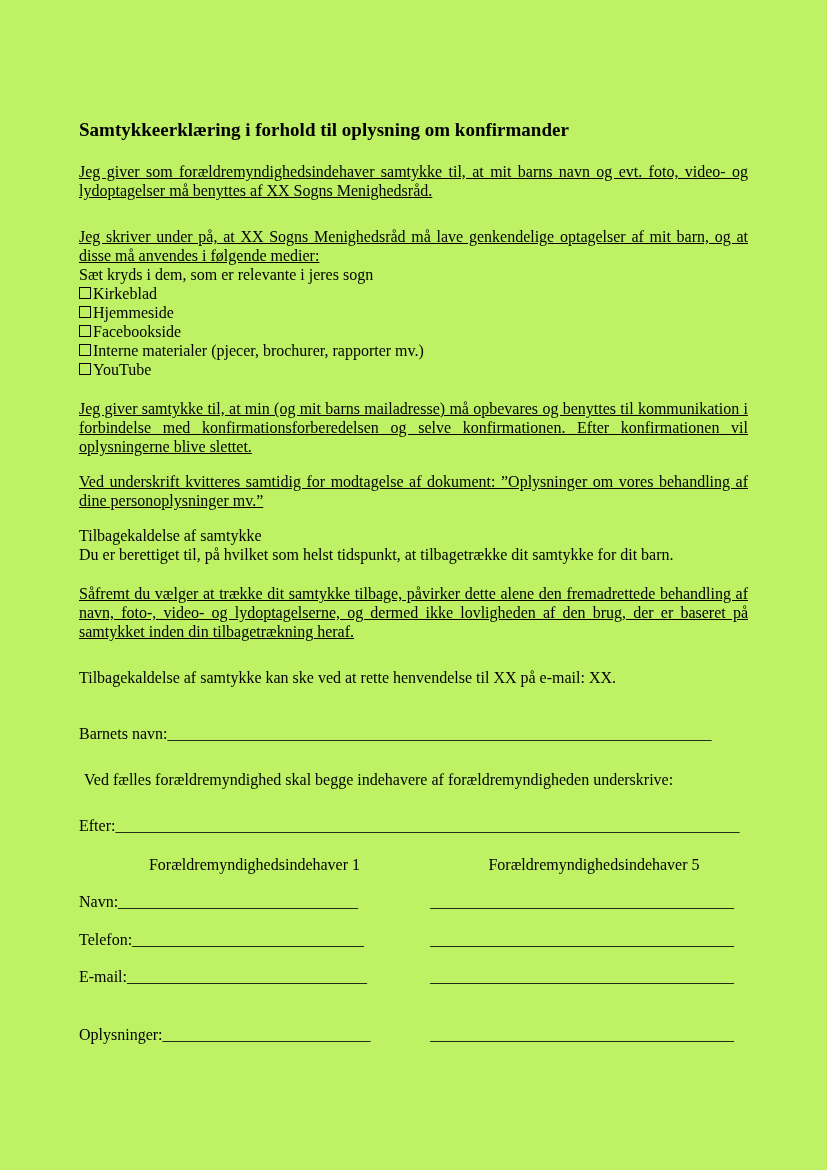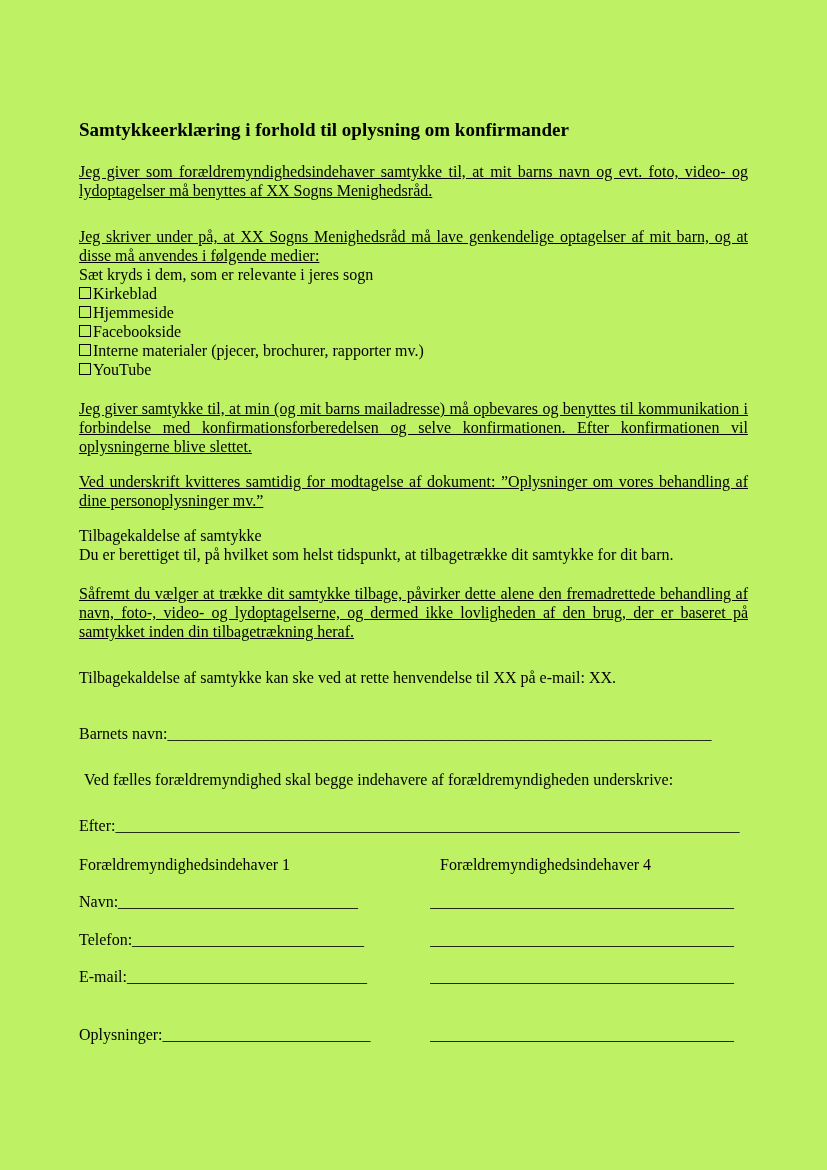--- a/index.html
+++ b/index.html
@@ -45,21 +45,21 @@
     margin-right: 2px;
     vertical-align: baseline;
   }
   .indent-sp { padding-left: 5px; }
   .lines { white-space: nowrap; overflow: hidden; }
   .two-col {
     display: grid;
     grid-template-columns: 351px 1fr;
   }
   .col2-head { padding-left: 10px; }
-  .nowrap { white-space: nowrap; }
+  .nowrap { white-space: nowrap; text-align: center; }
 </style>
 </head>
 <body>
 
 <div class="page">
 
   <h1 class="title">Samtykkeerklæring i forhold til oplysning om konfirmander</h1>
 
   <p class="just mt-title">Jeg giver som forældremyndighedsindehaver samtykke til, at mit barns navn og evt. foto, video- og lydoptagelser må benyttes af XX Sogns Menighedsråd.</p>
 
@@ -96,21 +96,21 @@
   <p class="mt1">Tilbagekaldelse af samtykke kan ske ved at rette henvendelse til XX på e-mail: XX.</p>
 
   <p class="bold mt-big lines"><span>Barnets navn:</span><span>____________________________________________________________________</span></p>
 
   <p class="mt1 indent-sp">Ved fælles forældremyndighed skal begge indehavere af forældremyndigheden underskrive:</p>
 
   <p class="mt1 lines"><span>Efter:</span><span>______________________________________________________________________________</span></p>
 
   <div class="two-col mt2">
     <span class="bold nowrap">Forældremyndighedsindehaver 1</span>
-    <span class="bold nowrap col2-head">Forældremyndighedsindehaver 4</span>
+    <span class="bold nowrap col2-head">Forældremyndighedsindehaver 5</span>
   </div>
 
   <div class="two-col mt-row1">
     <span class="lines"><span>Navn:</span><span>______________________________</span></span>
     <span class="lines">______________________________________</span>
   </div>
 
   <div class="two-col mt-row2">
     <span class="lines"><span>Telefon:</span><span>_____________________________</span></span>
     <span class="lines">______________________________________</span>

